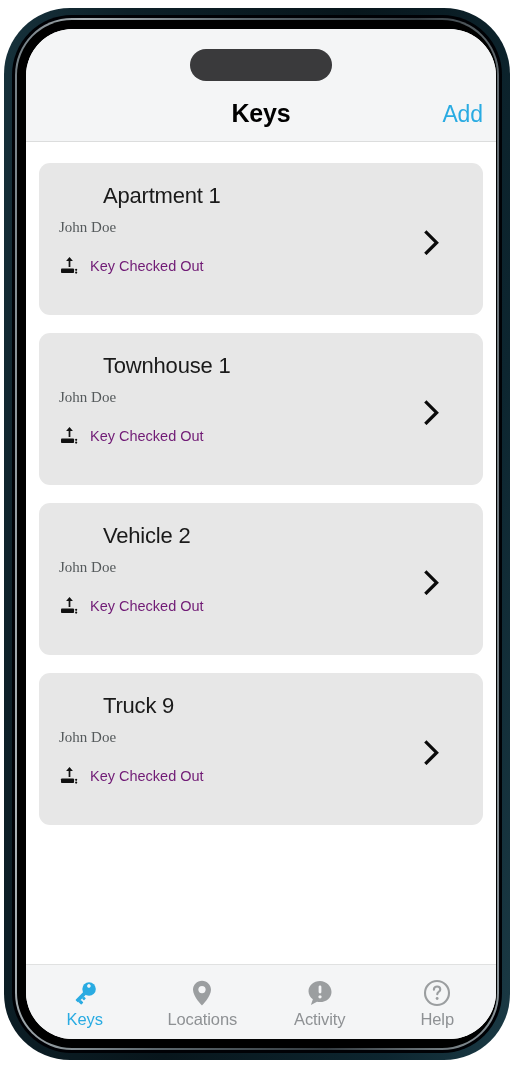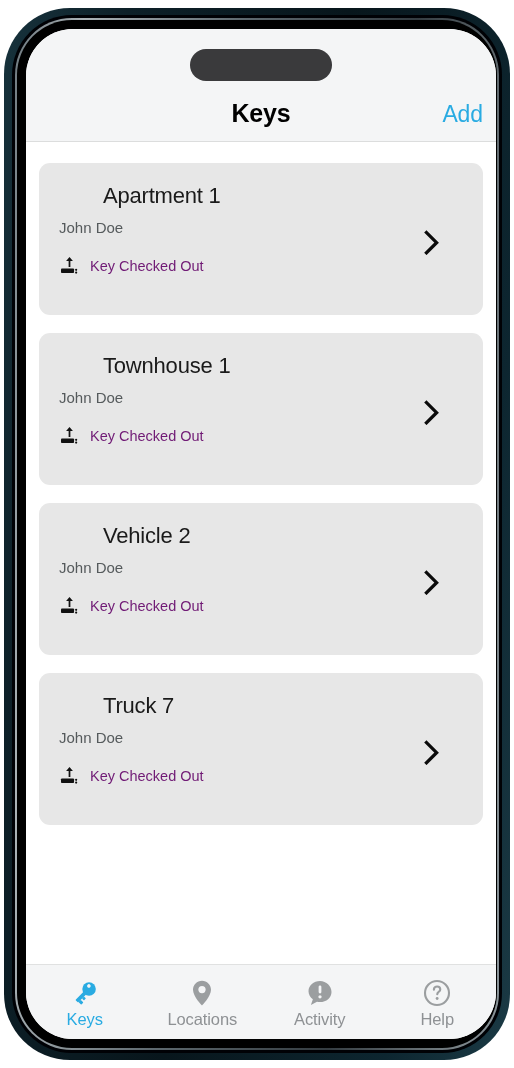--- a/index.html
+++ b/index.html
@@ -137,20 +137,21 @@
     color: #1a1a1a;
     letter-spacing: -0.2px;
     margin-left: 44px;
   }
   .key-card-owner {
     position: absolute;
     left: 20px;
     top: 56px;
     font-size: 15px;
     color: #555a5c;
+    font-family: Liberation Serif, serif;
   }
   .key-card-status {
     position: absolute;
     left: 20px;
     top: 92px;
     display: flex;
     align-items: center;
     gap: 10px;
   }
   .key-card-status-label {
@@ -279,21 +280,21 @@
             </span>
             <span class="key-card-status-label">Key Checked Out</span>
           </div>
           <span class="chevron">
             <svg class="chevron" xmlns="http://www.w3.org/2000/svg" viewBox="0 0 24 24" fill="none" stroke="#0b0b0b" stroke-width="3.6" stroke-linecap="square" stroke-linejoin="miter">
               <path d="M6 5 L17 16 L6 27"></path>
             </svg>
           </span>
         </div>
         <div class="key-card">
-          <div class="key-card-title">Truck 7</div>
+          <div class="key-card-title">Truck 9</div>
           <div class="key-card-owner">John Doe</div>
           <div class="key-card-status">
             <span>
               <svg class="status-icon" xmlns="http://www.w3.org/2000/svg" viewBox="0 0 24 24" fill="#111111">
                 <path d="M11 13.6V6.9H8.1L12 2.4l3.9 4.5H13v6.7z"></path>
                 <path d="M3.2 15.4h13.1c.5 0 .9.4.9.9v3.4c0 .5-.4.9-.9.9H3.2c-.5 0-.9-.4-.9-.9v-3.4c0-.5.4-.9.9-.9z"></path>
                 <circle cx="19.6" cy="16.9" r="1.25"></circle>
                 <circle cx="19.6" cy="20.1" r="1.25"></circle>
               </svg>
             </span>

